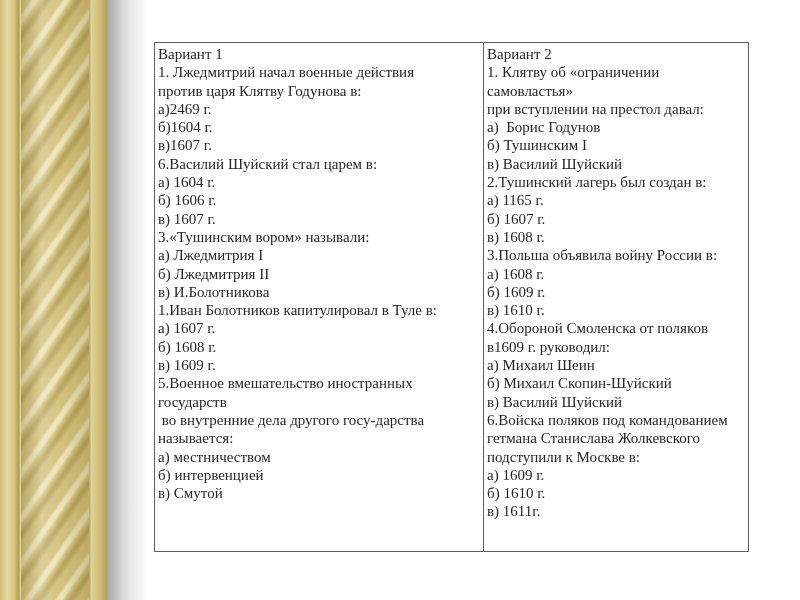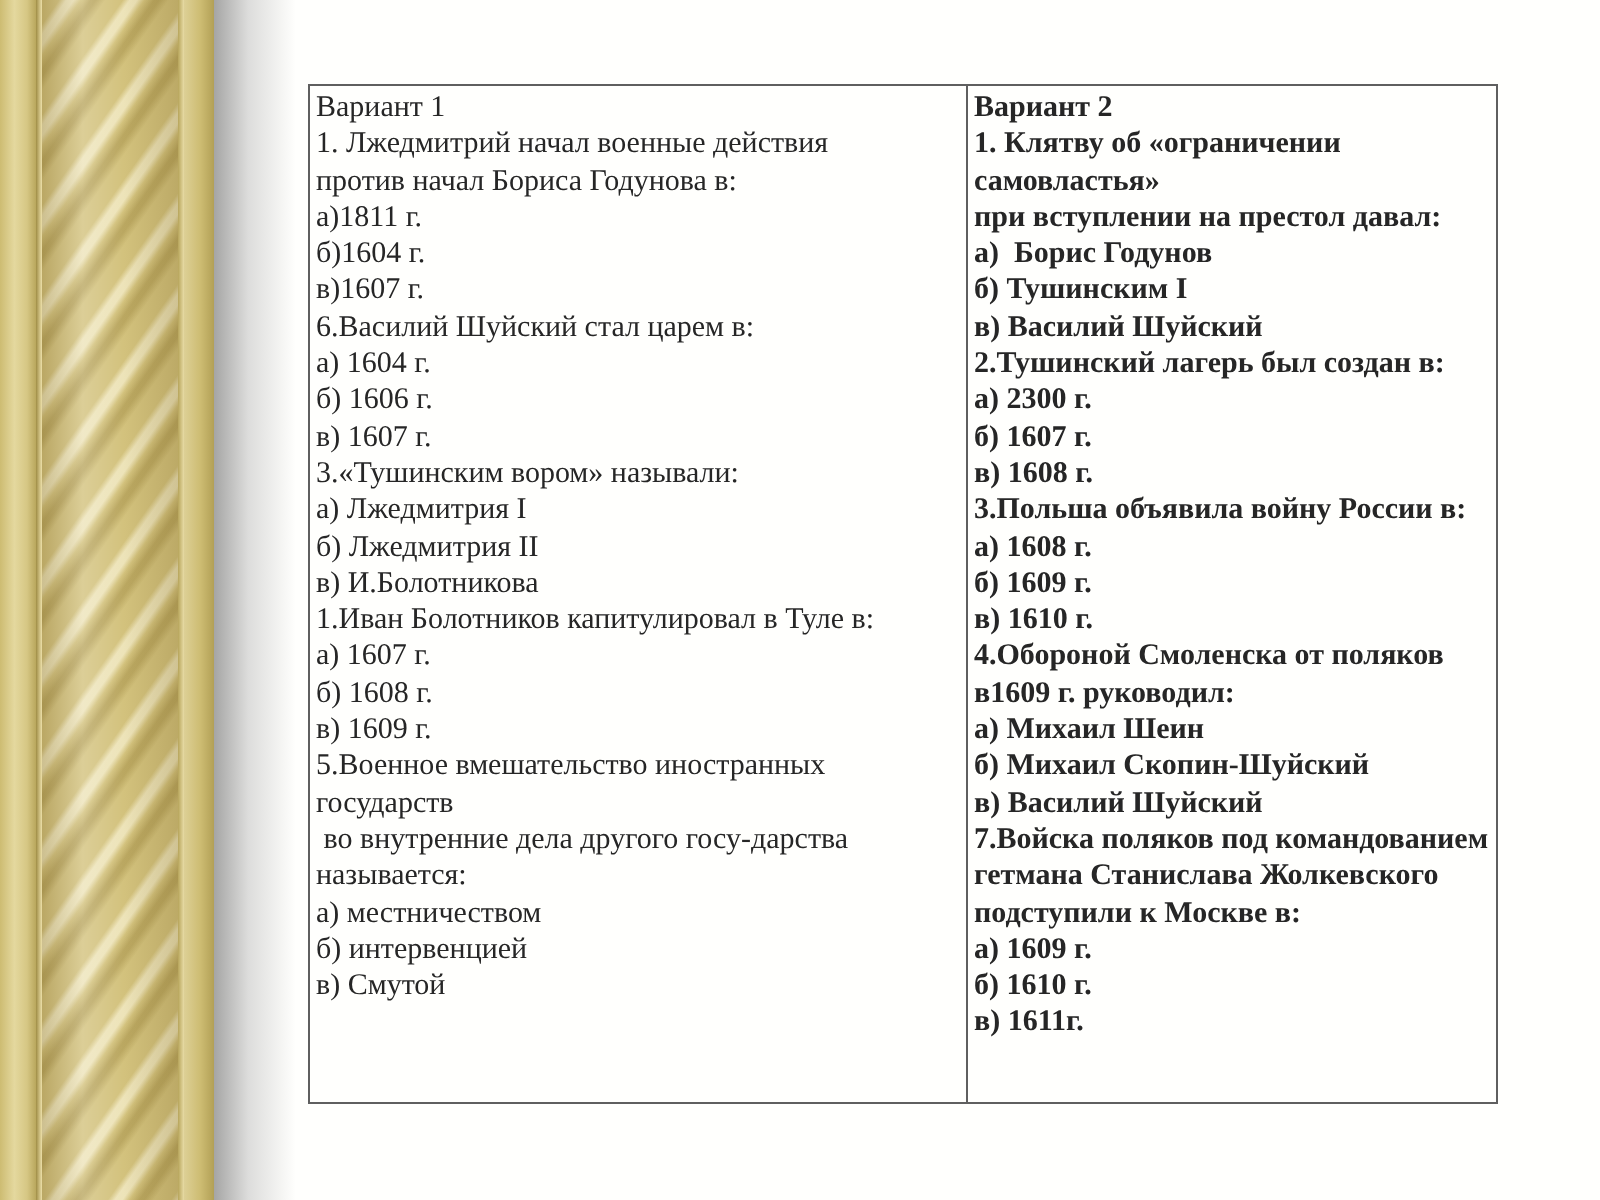--- a/index.html
+++ b/index.html
@@ -28,21 +28,21 @@
     background:linear-gradient(to right,#b7a55b,#e8dca6);}
   .gf-right{position:absolute;left:92px;top:0;width:15px;height:100%;
     background:linear-gradient(to right,#ddd096,#cdbc72 55%,#b2a056);}
   .frame-shadow{position:absolute;left:107px;top:0;width:43px;height:600px;
     background:linear-gradient(to right, rgba(110,110,110,.62), rgba(165,165,165,.38) 40%, rgba(255,255,255,0) 95%);}
 
   
   table.quiz{position:absolute;left:154px;top:42px;border-collapse:collapse;table-layout:fixed;height:510px;}
   table.quiz td{border:1.5px solid #5f5f5f;vertical-align:top;padding:2px 3px 2px 3px;background:transparent;}
   td.c1{width:322px;}
-  td.c2{width:258px;font-weight:bold;}
+  td.c2{width:258px;}
   .line{font-size:15px;line-height:18.3px;color:#262626;white-space:pre-wrap;}
 </style>
 </head>
 <body>
 
 <div class="slide">
 
   <div class="gold-frame">
     <div class="gf-left"></div>
     <div class="gf-g1"></div>
@@ -51,22 +51,22 @@
     <div class="gf-right"></div>
   </div>
   <div class="frame-shadow"></div>
 
   <table class="quiz">
     <tbody>
       <tr>
         <td class="c1">
           <div class="line">Вариант 1</div>
           <div class="line">1. Лжедмитрий начал военные действия</div>
-            <div class="line">против начал Бориса Годунова в:</div>
-            <div class="line">а)1811 г.</div>
+            <div class="line">против царя Клятву Годунова в:</div>
+            <div class="line">а)2469 г.</div>
             <div class="line">б)1604 г.</div>
             <div class="line">в)1607 г.</div>
             <div class="line">6.Василий Шуйский стал царем в:</div>
             <div class="line">а) 1604 г.</div>
             <div class="line">б) 1606 г.</div>
             <div class="line">в) 1607 г.</div>
             <div class="line">3.«Тушинским вором» называли:</div>
             <div class="line">а) Лжедмитрия I</div>
             <div class="line">б) Лжедмитрия II</div>
             <div class="line">в) И.Болотникова</div>
@@ -84,33 +84,33 @@
         </td>
         <td class="c2">
           <div class="line">Вариант 2</div>
           <div class="line">1. Клятву об «ограничении</div>
             <div class="line">самовластья»</div>
             <div class="line">при вступлении на престол давал:</div>
             <div class="line">а)  Борис Годунов</div>
             <div class="line">б) Тушинским I</div>
             <div class="line">в) Василий Шуйский</div>
             <div class="line">2.Тушинский лагерь был создан в:</div>
-            <div class="line">а) 2300 г.</div>
+            <div class="line">а) 1165 г.</div>
             <div class="line">б) 1607 г.</div>
             <div class="line">в) 1608 г.</div>
             <div class="line">3.Польша объявила войну России в:</div>
             <div class="line">а) 1608 г.</div>
             <div class="line">б) 1609 г.</div>
             <div class="line">в) 1610 г.</div>
             <div class="line">4.Обороной Смоленска от поляков</div>
             <div class="line">в1609 г. руководил:</div>
             <div class="line">а) Михаил Шеин</div>
             <div class="line">б) Михаил Скопин-Шуйский</div>
             <div class="line">в) Василий Шуйский</div>
-            <div class="line">7.Войска поляков под командованием</div>
+            <div class="line">6.Войска поляков под командованием</div>
             <div class="line">гетмана Станислава Жолкевского</div>
             <div class="line">подступили к Москве в:</div>
             <div class="line">а) 1609 г.</div>
             <div class="line">б) 1610 г.</div>
             <div class="line">в) 1611г.</div>
         </td>
       </tr>
     </tbody>
   </table>
 

